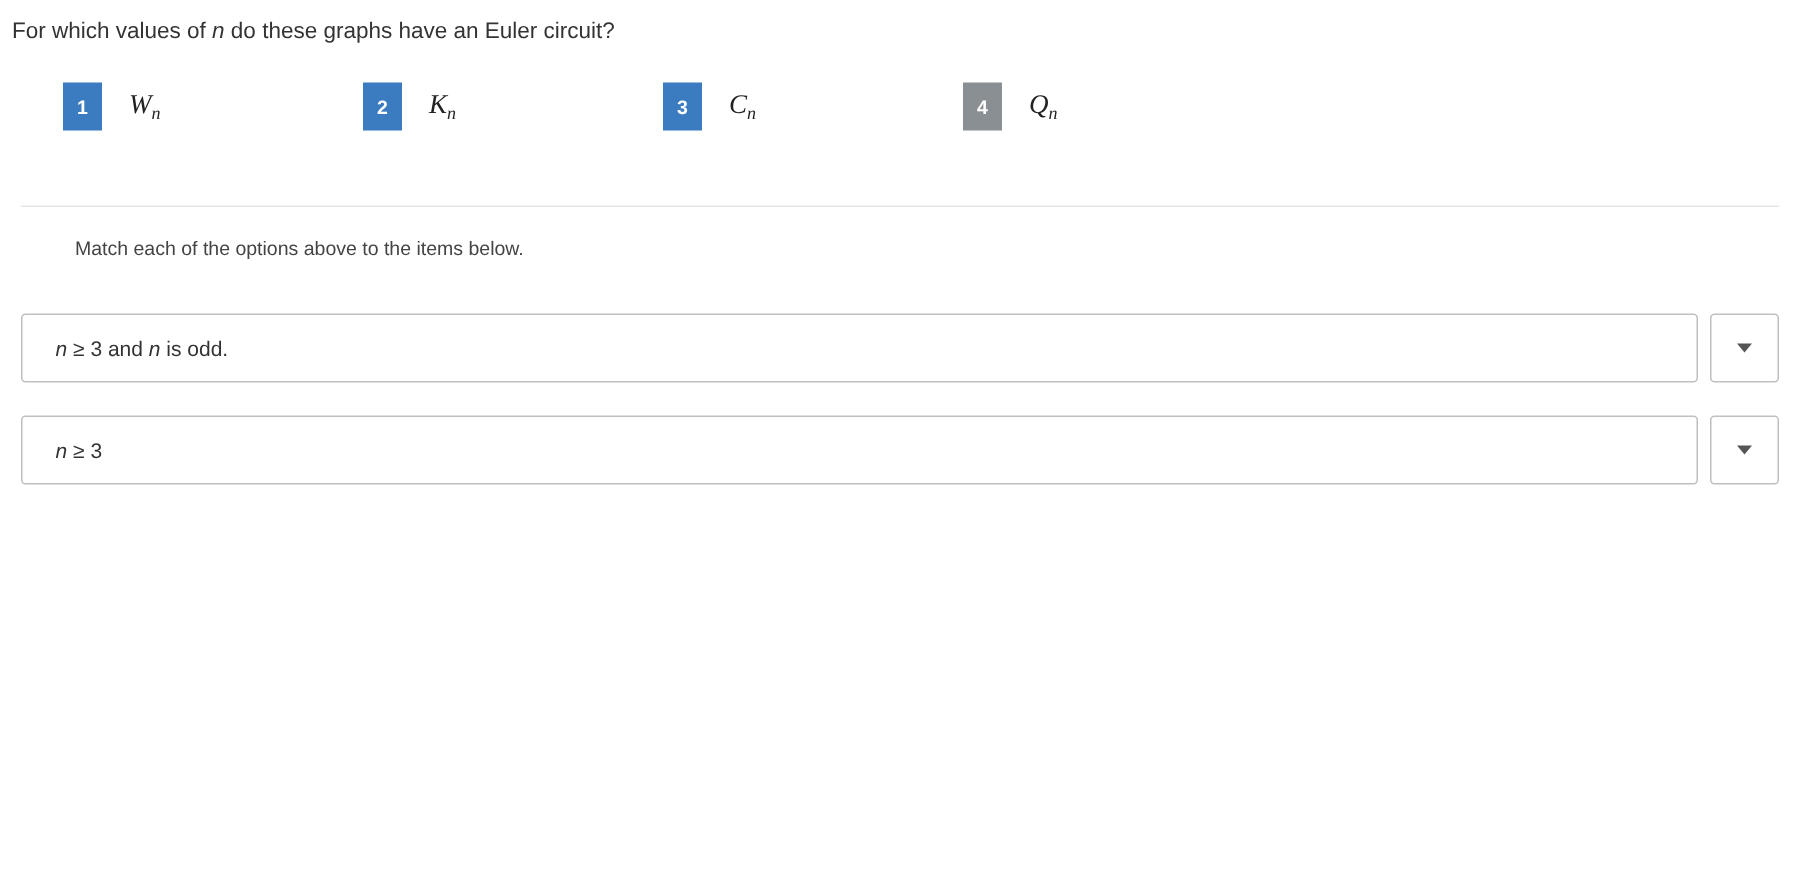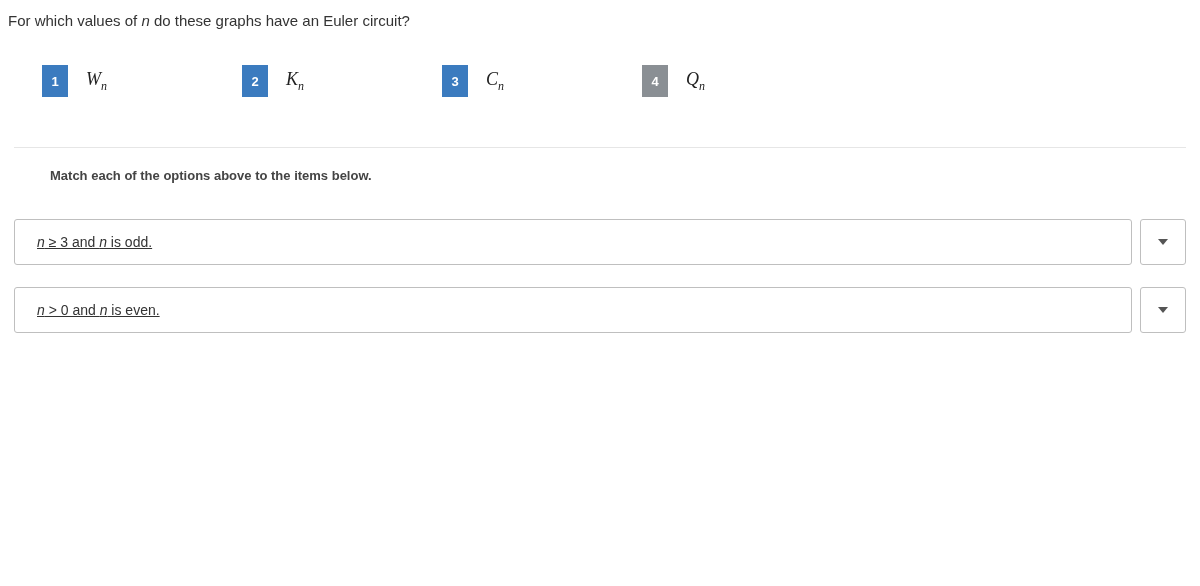--- a/index.html
+++ b/index.html
@@ -11,21 +11,21 @@
       font-family: Arial, Helvetica, sans-serif;
       background: #ffffff;
       color: #333;
       width: 1200px;
       height: 586px;
       padding: 12px 8px;
     }
     .question-text {
       font-size: 15px;
       color: #333;
-      margin-bottom: 36px;
+      margin-bottom: 26px;
     }
     .italic {
       font-style: italic;
     }
     .options-row {
       display: flex;
       gap: 0;
       padding-left: 34px;
       margin-bottom: 50px;
     }
@@ -64,41 +64,39 @@
       font-style: italic;
     }
     .instruction-section {
       border-top: 1px solid #e6e6e6;
       padding: 20px 36px 14px 36px;
       margin: 0 6px;
     }
     .instruction-text {
       font-size: 13px;
       color: #444;
-      font-weight: bold;
     }
     .match-rows {
       padding: 22px 6px 0 6px;
     }
     .match-row {
       display: flex;
       align-items: stretch;
       margin-bottom: 22px;
     }
     .match-box {
       flex: 1;
       border: 1px solid #bfbfbf;
       border-radius: 3px;
       padding: 14px 22px;
       background: #fff;
       font-size: 14px;
       color: #333;
       display: flex;
       align-items: center;
-      text-decoration: underline;
     }
     .dropdown-btn {
       width: 46px;
       margin-left: 8px;
       border: 1px solid #bfbfbf;
       border-radius: 3px;
       background: #fff;
       display: flex;
       align-items: center;
       justify-content: center;
@@ -146,19 +144,19 @@
     <div class="match-row">
       <div class="match-box">
         <span><span class="italic">n</span><span> ≥ 3 and </span><span class="italic">n</span><span> is odd.</span></span>
       </div>
       <div class="dropdown-btn">
         <div class="caret-down"></div>
       </div>
     </div>
     <div class="match-row">
       <div class="match-box">
-        <span><span class="italic">n</span><span> &gt; 0 and </span><span class="italic">n</span><span> is even.</span></span>
+        <span><span class="italic">n</span><span> ≥ 3</span></span>
       </div>
       <div class="dropdown-btn">
         <div class="caret-down"></div>
       </div>
     </div>
   </div>
 
 </body></html>

